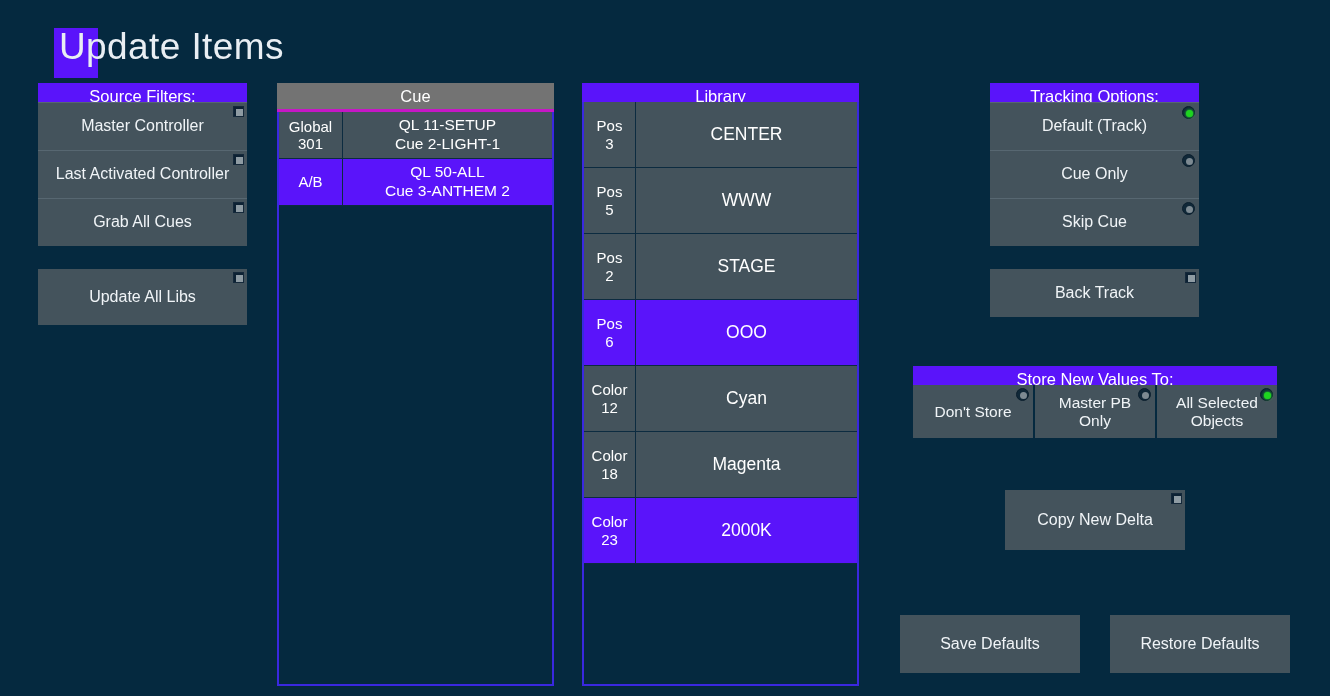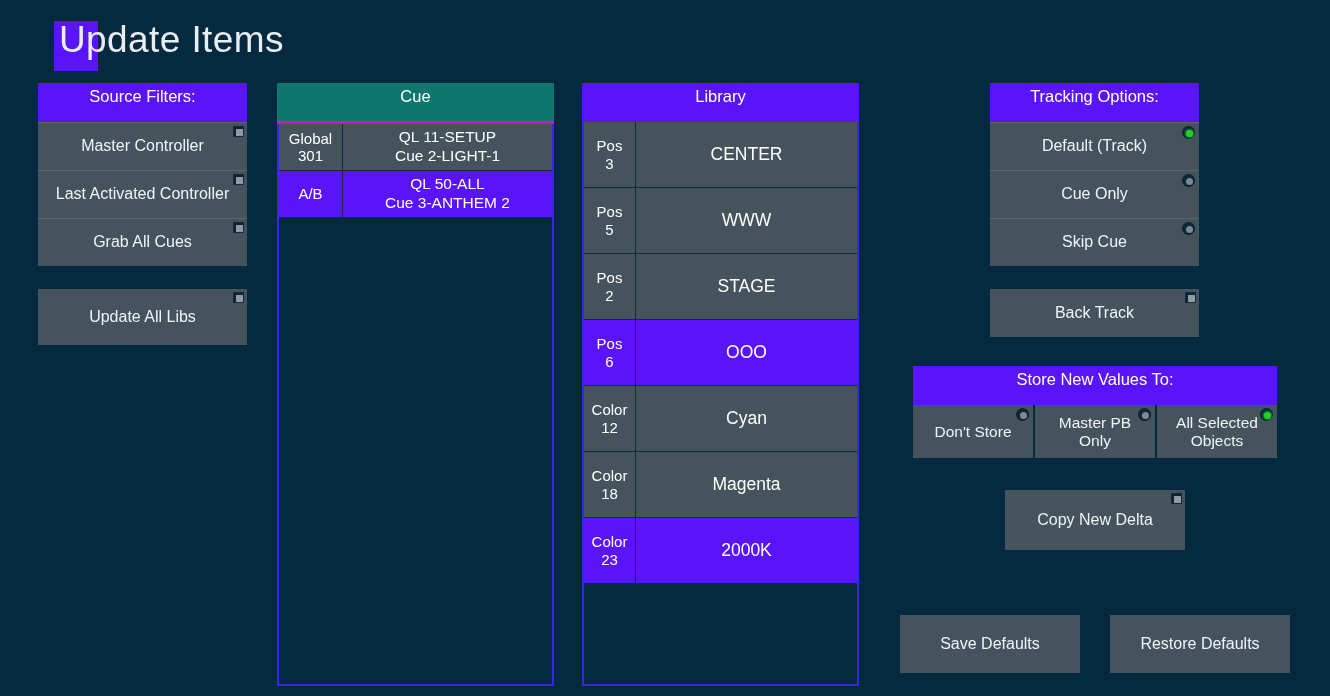--- a/index.html
+++ b/index.html
@@ -19,21 +19,21 @@
     background: #05293f;
   }
 
   
   #title-bar {
     position: absolute;
     left: 14px;
     top: 13px;
     height: 52px;
     display: flex;
-    align-items: center;
+    align-items: flex-end;
     padding-left: 40px;
   }
   #title-text {
     font-size: 37px;
     font-weight: 300;
     color: #e9eef3;
     letter-spacing: 0.4px;
     line-height: 1;
     position: relative;
     padding-left: 0px;
@@ -48,28 +48,28 @@
     z-index: 0;
   }
   #title-label { position: relative; z-index: 1; padding-left: 5px; }
 
   
   .hdr {
     background: #5a14fa;
     color: #ffffff;
     font-size: 16.5px;
     text-align: center;
-    height: 39px;
+    height: 19px;
     line-height: 27px;
     width: 100%;
   }
   .hdr.red {
-    background: #0f766e;
+    background: #737373;
     border-bottom: 3px solid #c616c6;
-    height: 41px;
+    height: 29px;
     line-height: 26px;
   }
 
   
   .btn {
     position: relative;
     background: #44535c;
     border-top: 1px solid #576771;
     color: #f0f4f7;
     font-size: 16px;

